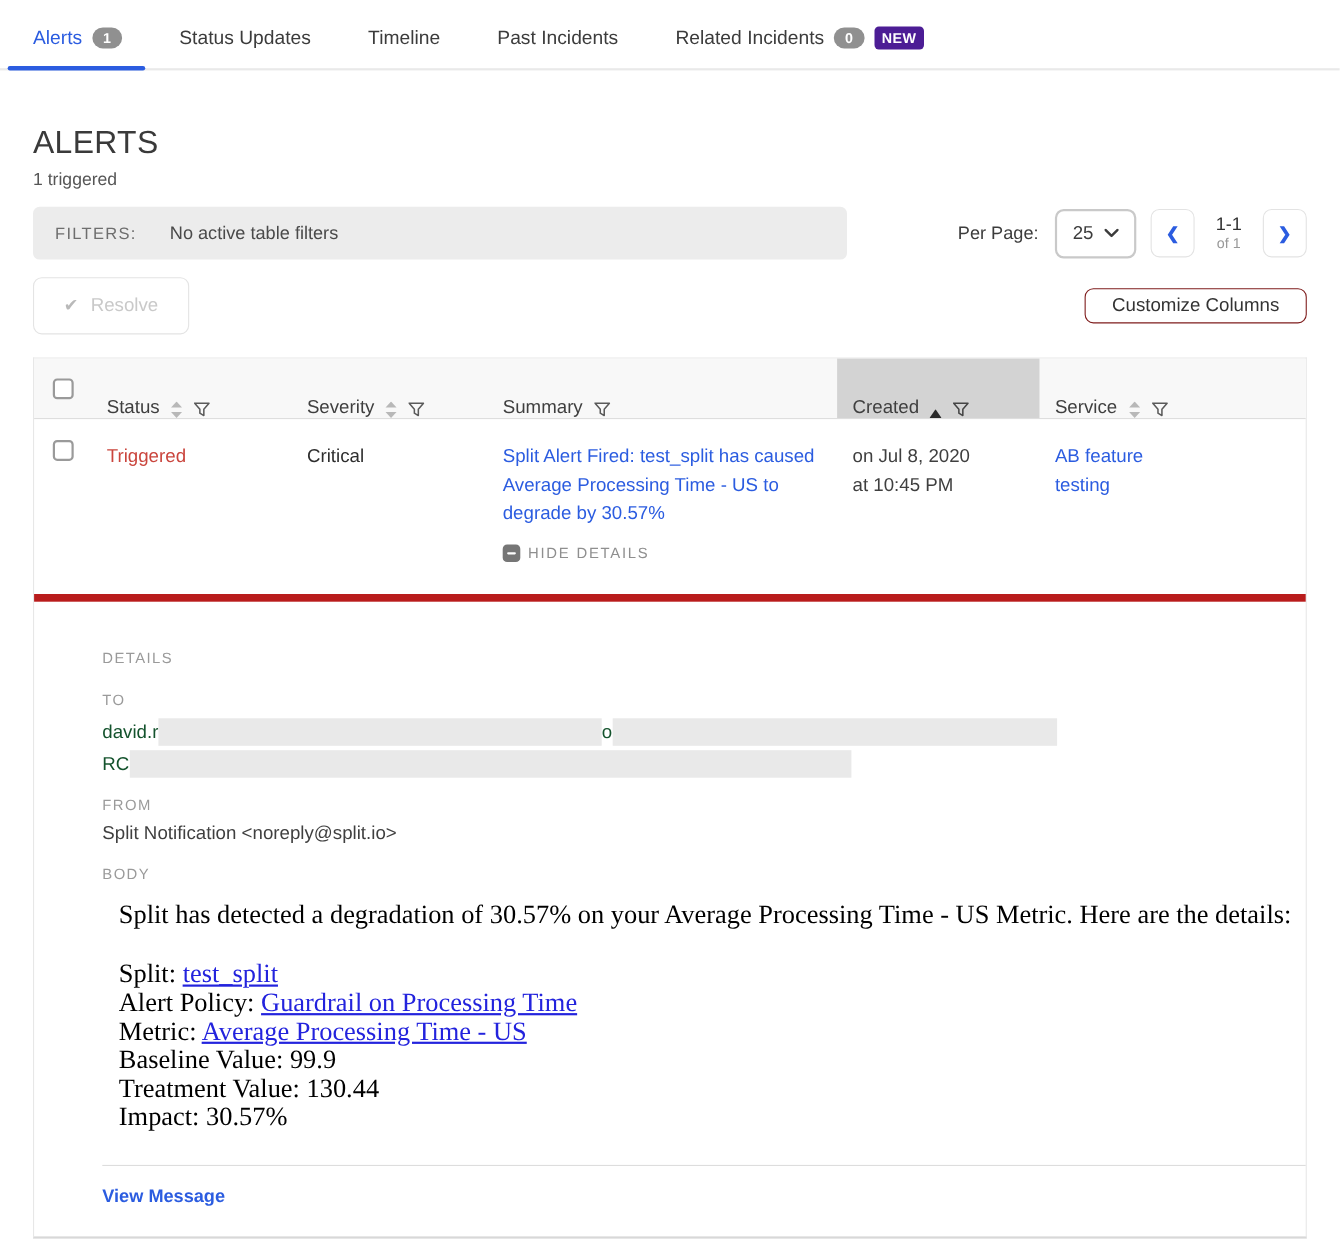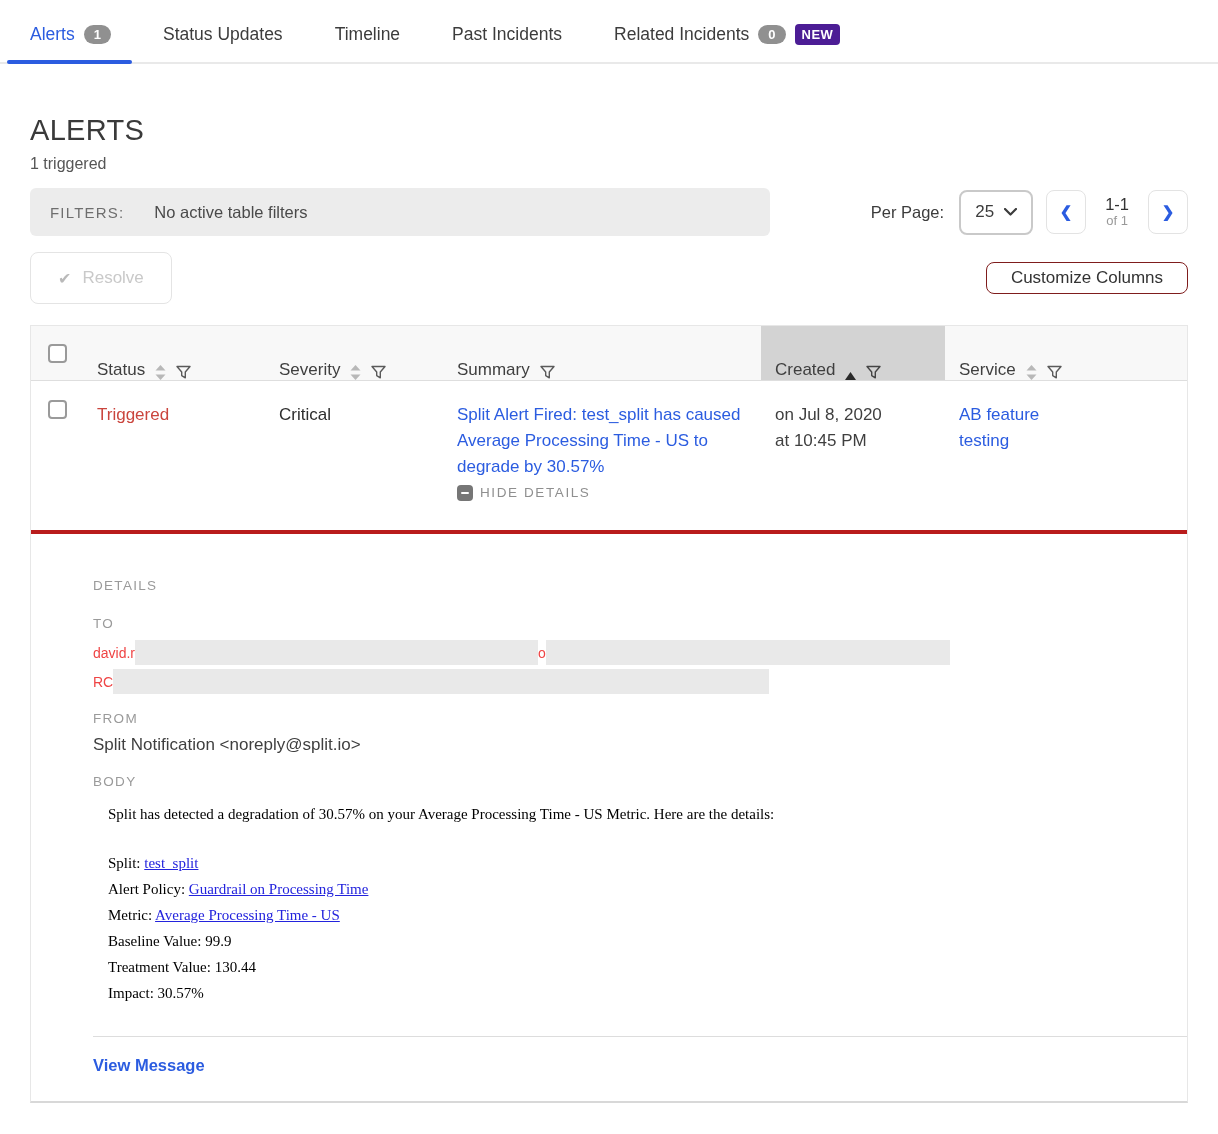--- a/index.html
+++ b/index.html
@@ -89,49 +89,49 @@
     display:flex; align-items:flex-end; gap:10px; height:54px;
     font-size:17px; color:#3f3f3f; padding-left:14px;
   }
   .th.created-th { background:#d3d3d3; }
   .cb-cell { display:flex; align-items:flex-start; justify-content:center; padding-top:19px; }
   .thead .cb-cell { align-items:center; padding-top:0; }
   input[type=checkbox] {
     width:19px; height:19px; accent-color:#fff;
     border:2px solid #9a9a9a; border-radius:4px; appearance:none; background:#fff; cursor:pointer;
   }
-  .trow { border-bottom:4px solid #b91c1c; }
+  .trow { border-bottom:7px solid #b91c1c; }
   .td { padding:21px 14px 24px 14px; font-size:17px; line-height:26px; }
   .status-triggered { color:#ca453d; }
   .severity-text { color:#2e2e2e; }
   a.ui-link, .ui-link { color:#2b5ce0; text-decoration:none; cursor:pointer; }
   .summary-cell .ui-link { display:block; max-width:285px; }
-  .hide-details { display:flex; align-items:center; gap:7px; cursor:pointer; }
+  .hide-details { margin-top:10px; display:flex; align-items:center; gap:7px; cursor:pointer; }
   .hd-icon {
     width:16px; height:16px; background:#767676; border-radius:4px;
     display:flex; align-items:center; justify-content:center;
   }
   .hd-icon::after { content:""; width:8px; height:2.5px; background:#fff; border-radius:1px; }
   .hd-label { font-size:13.5px; color:#8f8f8f; letter-spacing:1.6px; }
   .created-cell { color:#3f3f3f; }
   .service-cell .ui-link { display:block; max-width:115px; }
 
   
   .details { padding:44px 0 0 62px; }
   .d-label { font-size:13.5px; color:#9a9a9a; letter-spacing:1.3px; }
   .to-label { margin-top:23px; }
-  .to-line { margin-top:9px; font-size:14px; color:#ef4444; display:flex; align-items:center; }
+  .to-line { margin-top:9px; font-size:17px; color:#14532d; display:flex; align-items:center; }
   .redact { display:inline-block; background:#e9e9e9; height:25px; }
   .r1 { width:403px; } .r2 { width:404px; } .r3 { width:656px; }
   .from-label { margin-top:17px; }
   .from-value { margin-top:9px; font-size:17px; color:#3f3f3f; }
   .body-label { margin-top:19px; }
   .email-body {
     margin:17px 0 0 15px;
-    font-family:"Liberation Serif", serif; font-size:15px; color:#000;
+    font-family:"Liberation Serif", serif; font-size:24px; color:#000;
   }
   .email-intro { margin-bottom:27px; }
   .email-fields div { line-height:26px; }
   a.mail-link { color:#2323dd; text-decoration:underline; cursor:pointer; }
   .details-divider { border:none; border-top:1px solid #ddd; margin:30px 0 0 0; }
   .view-message {
     display:inline-block; margin:19px 0 26px 0;
     font-size:16.5px; font-weight:700; color:#2b5ce0; cursor:pointer;
   }
 

